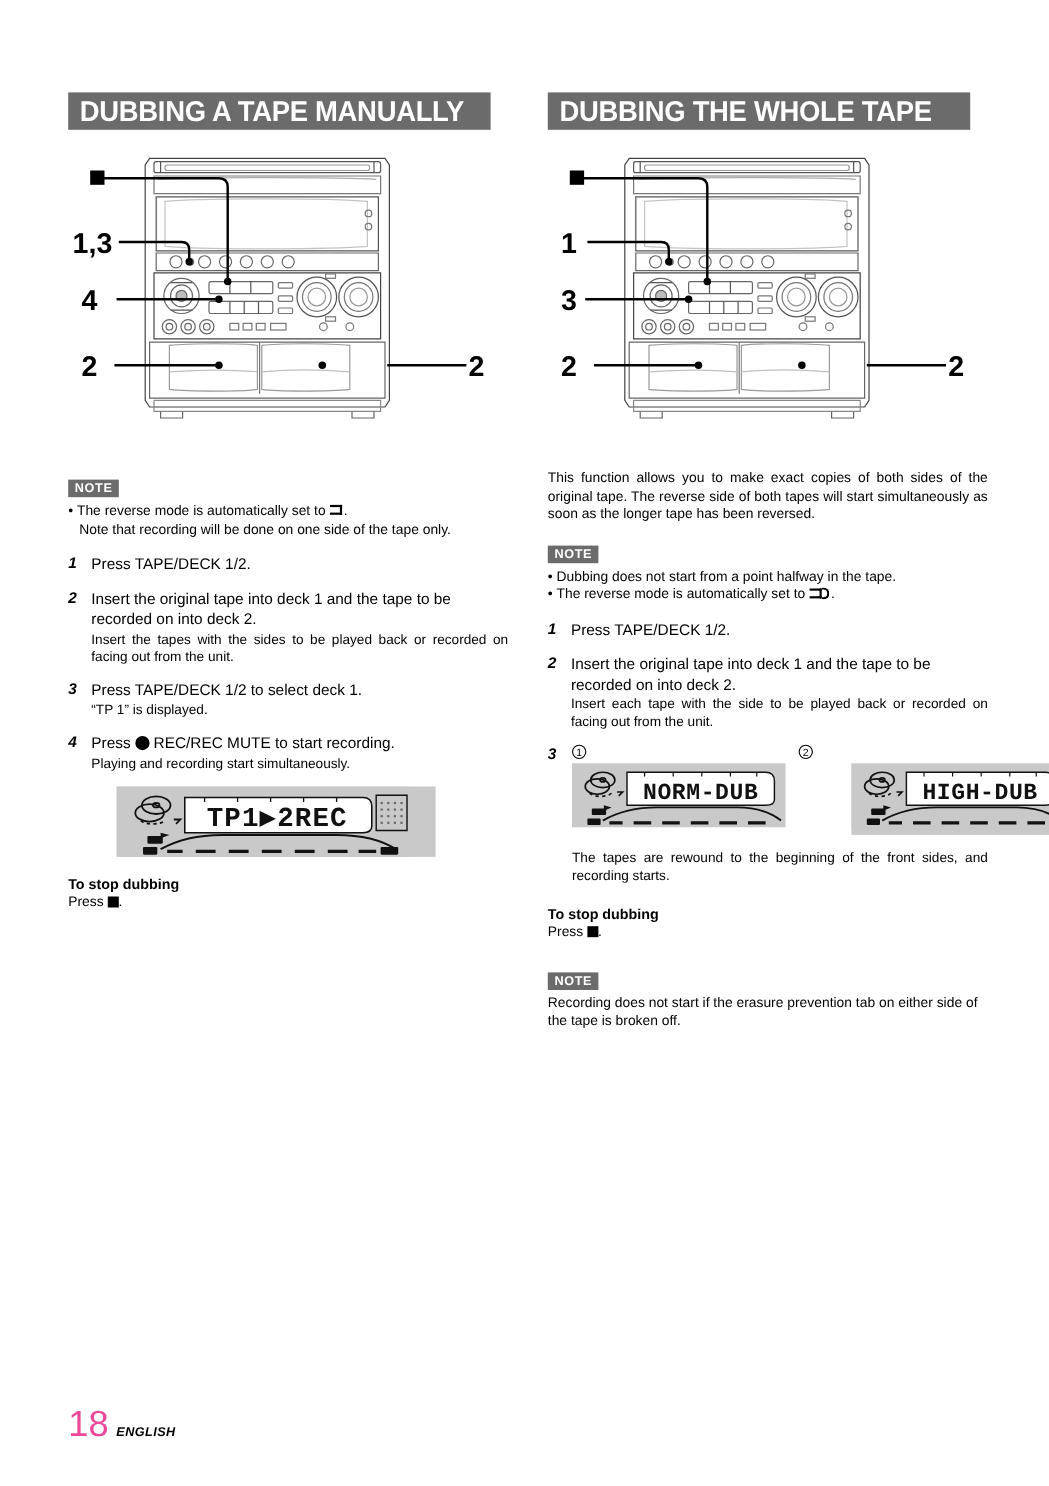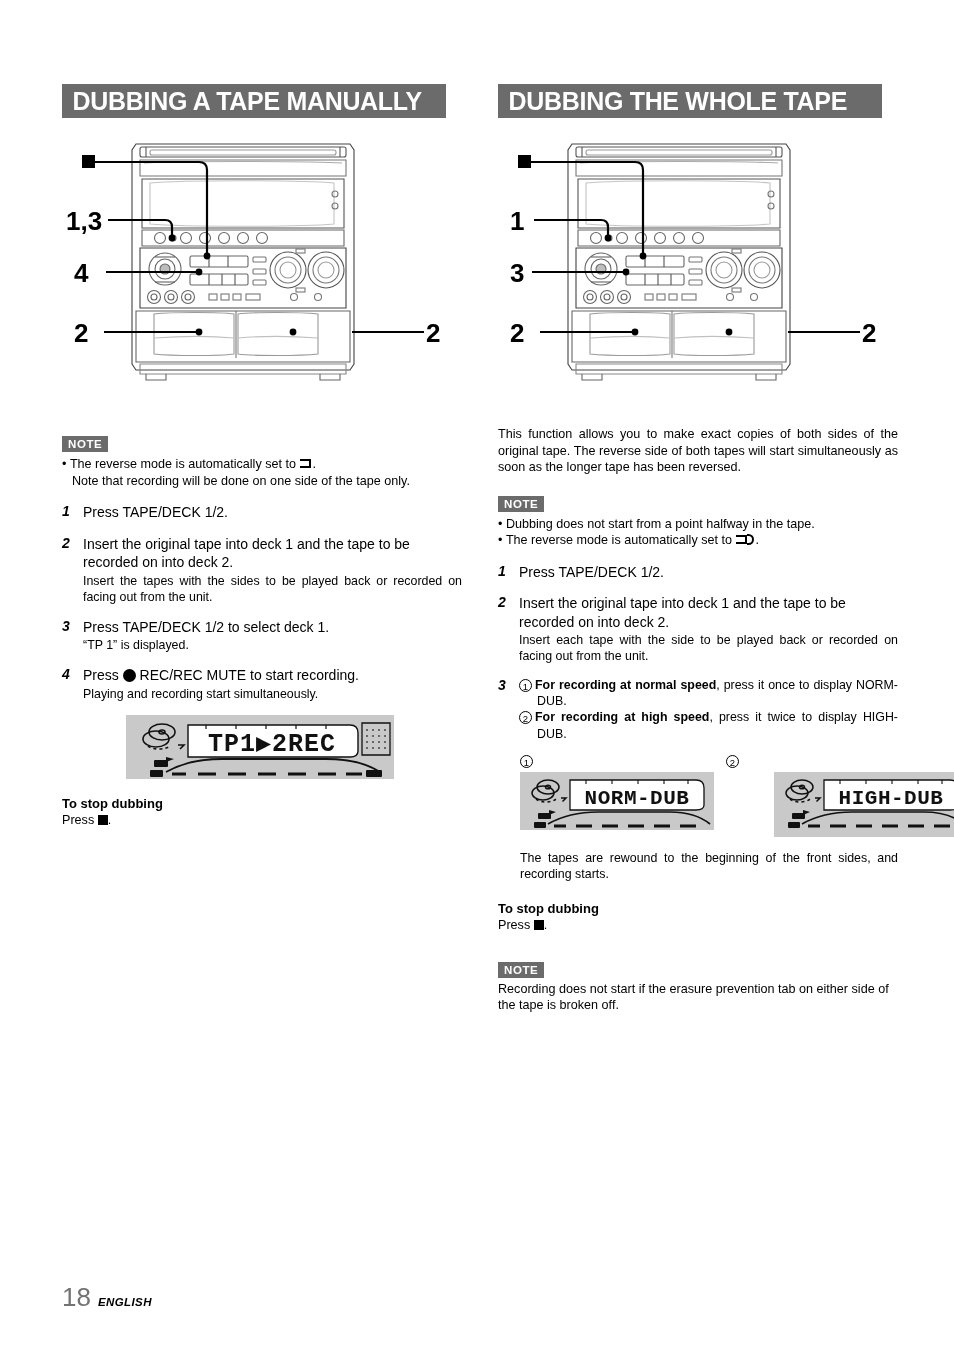--- a/index.html
+++ b/index.html
@@ -229,22 +229,22 @@
 
   
   .footer {
     position: absolute;
     left: 62px;
     bottom: 38px;
     display: flex;
     align-items: baseline;
   }
   .pagenum {
-    font-size: 26px;
-    color: #737373;
+    font-size: 33px;
+    color: #ec4899;
     font-weight: 300;
     letter-spacing: 0px;
   }
   .langlabel {
     font-size: 11.5px;
     font-weight: bold;
     font-style: italic;
     letter-spacing: 0.4px;
     margin-left: 7px;
   }
@@ -390,21 +390,21 @@
         <span class="step-num">4</span>
         <p class="step-title">
           <span>Press</span>
           <span class="recdot"></span>
           <span>REC/REC MUTE to start recording.</span>
         </p>
         <p class="step-body nojust">Playing and recording start simultaneously.</p>
       </div>
     </div>
 
-    <div class="lcd" style="width:268px;height:64px;margin:8px 0 0 64px;">
+    <div class="lcd" style="width:290px;height:64px;margin:8px 0 0 44px;">
       <svg width="268" height="64" viewBox="0 0 268 64" xmlns="http://www.w3.org/2000/svg">
         <rect x="0" y="0" width="268" height="64" fill="#c9c9c9"></rect>
 
         <g stroke="#111" fill="none" stroke-width="1.6">
           <ellipse cx="36" cy="17" rx="13" ry="8"></ellipse>
           <ellipse cx="30" cy="24" rx="13" ry="8"></ellipse>
           <ellipse cx="36" cy="17" rx="3" ry="2"></ellipse>
           <path d="M22 31 C26 35 40 35 44 31" stroke-dasharray="3 3"></path>
         </g>
         <path d="M52 30 l6 0 l-4 4" stroke="#111" stroke-width="1.6" fill="none"></path>
@@ -569,28 +569,20 @@
       </div>
 
       <div class="step">
         <span class="step-num">2</span>
         <p class="step-title">Insert the original tape into deck 1 and the tape to be recorded on into deck 2.</p>
         <p class="step-body">Insert each tape with the side to be played back or recorded on facing out from the unit.</p>
       </div>
 
       <div class="step">
         <span class="step-num">3</span>
-        <ul class="sublist">
-          <li>
-            <span class="circnum">1</span><b>For recording at normal speed</b><span>, press it once to display NORM-DUB.</span>
-          </li>
-          <li>
-            <span class="circnum">2</span><b>For recording at high speed</b><span>, press it twice to display HIGH-DUB.</span>
-          </li>
-        </ul>
       </div>
     </div>
 
     <div style="display:flex;gap:12px;margin-top:4px;margin-left:22px;">
 
       <div>
         <div class="lcd-caption">
           <span class="circnum">1</span>
         </div>
         <div class="lcd" style="width:194px;height:58px;">

